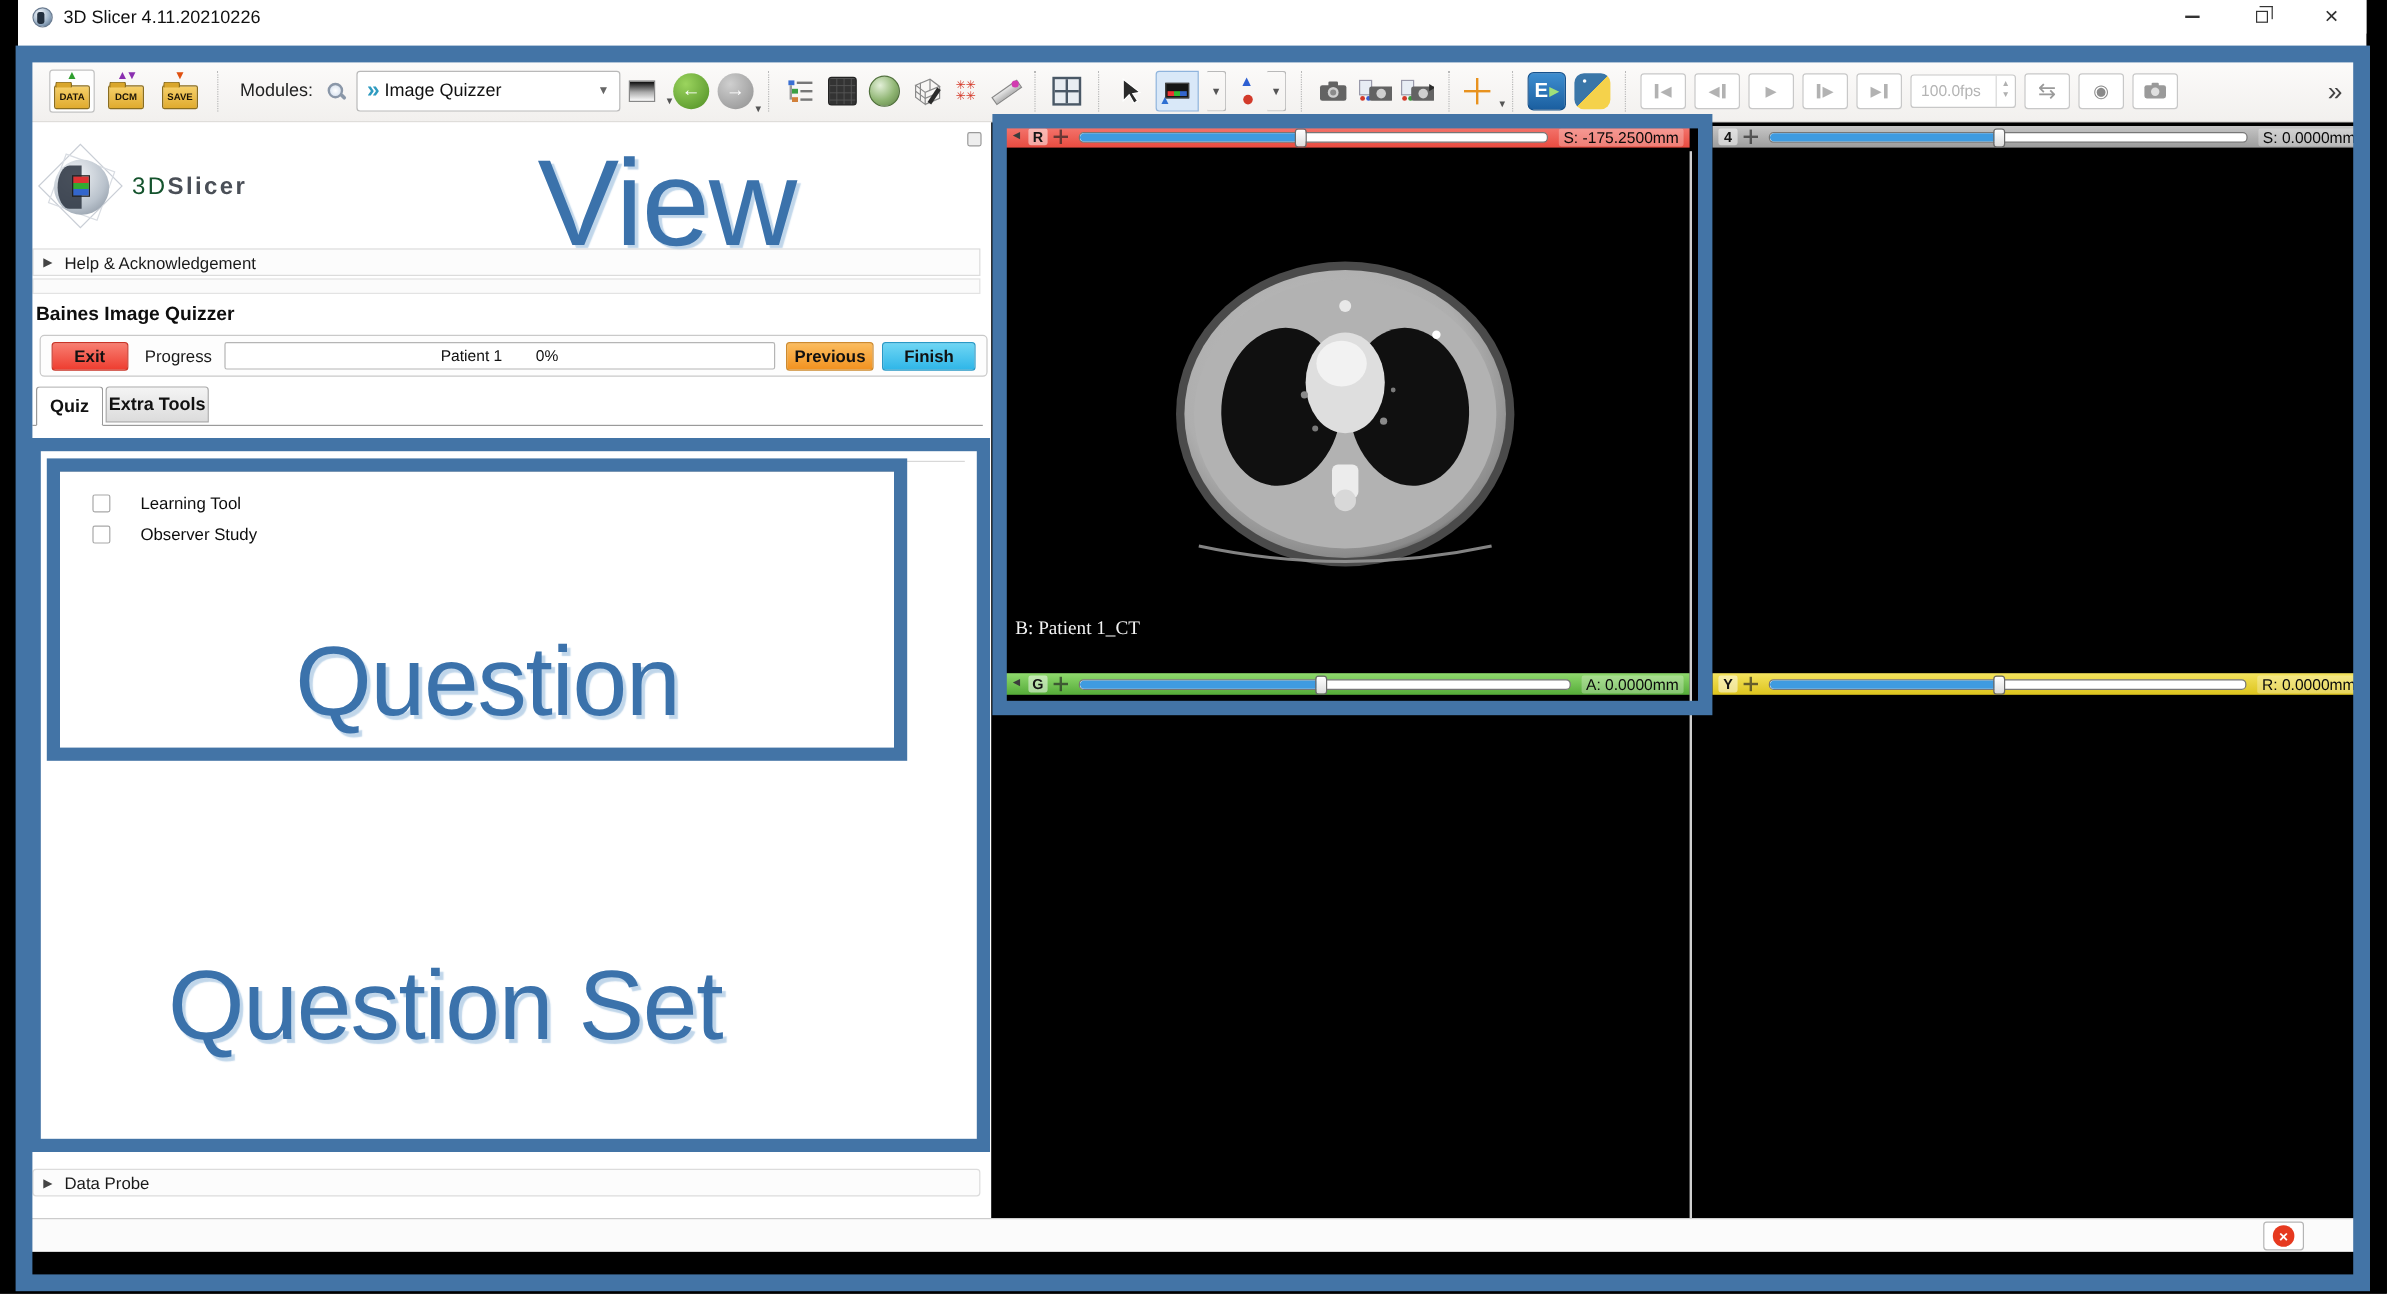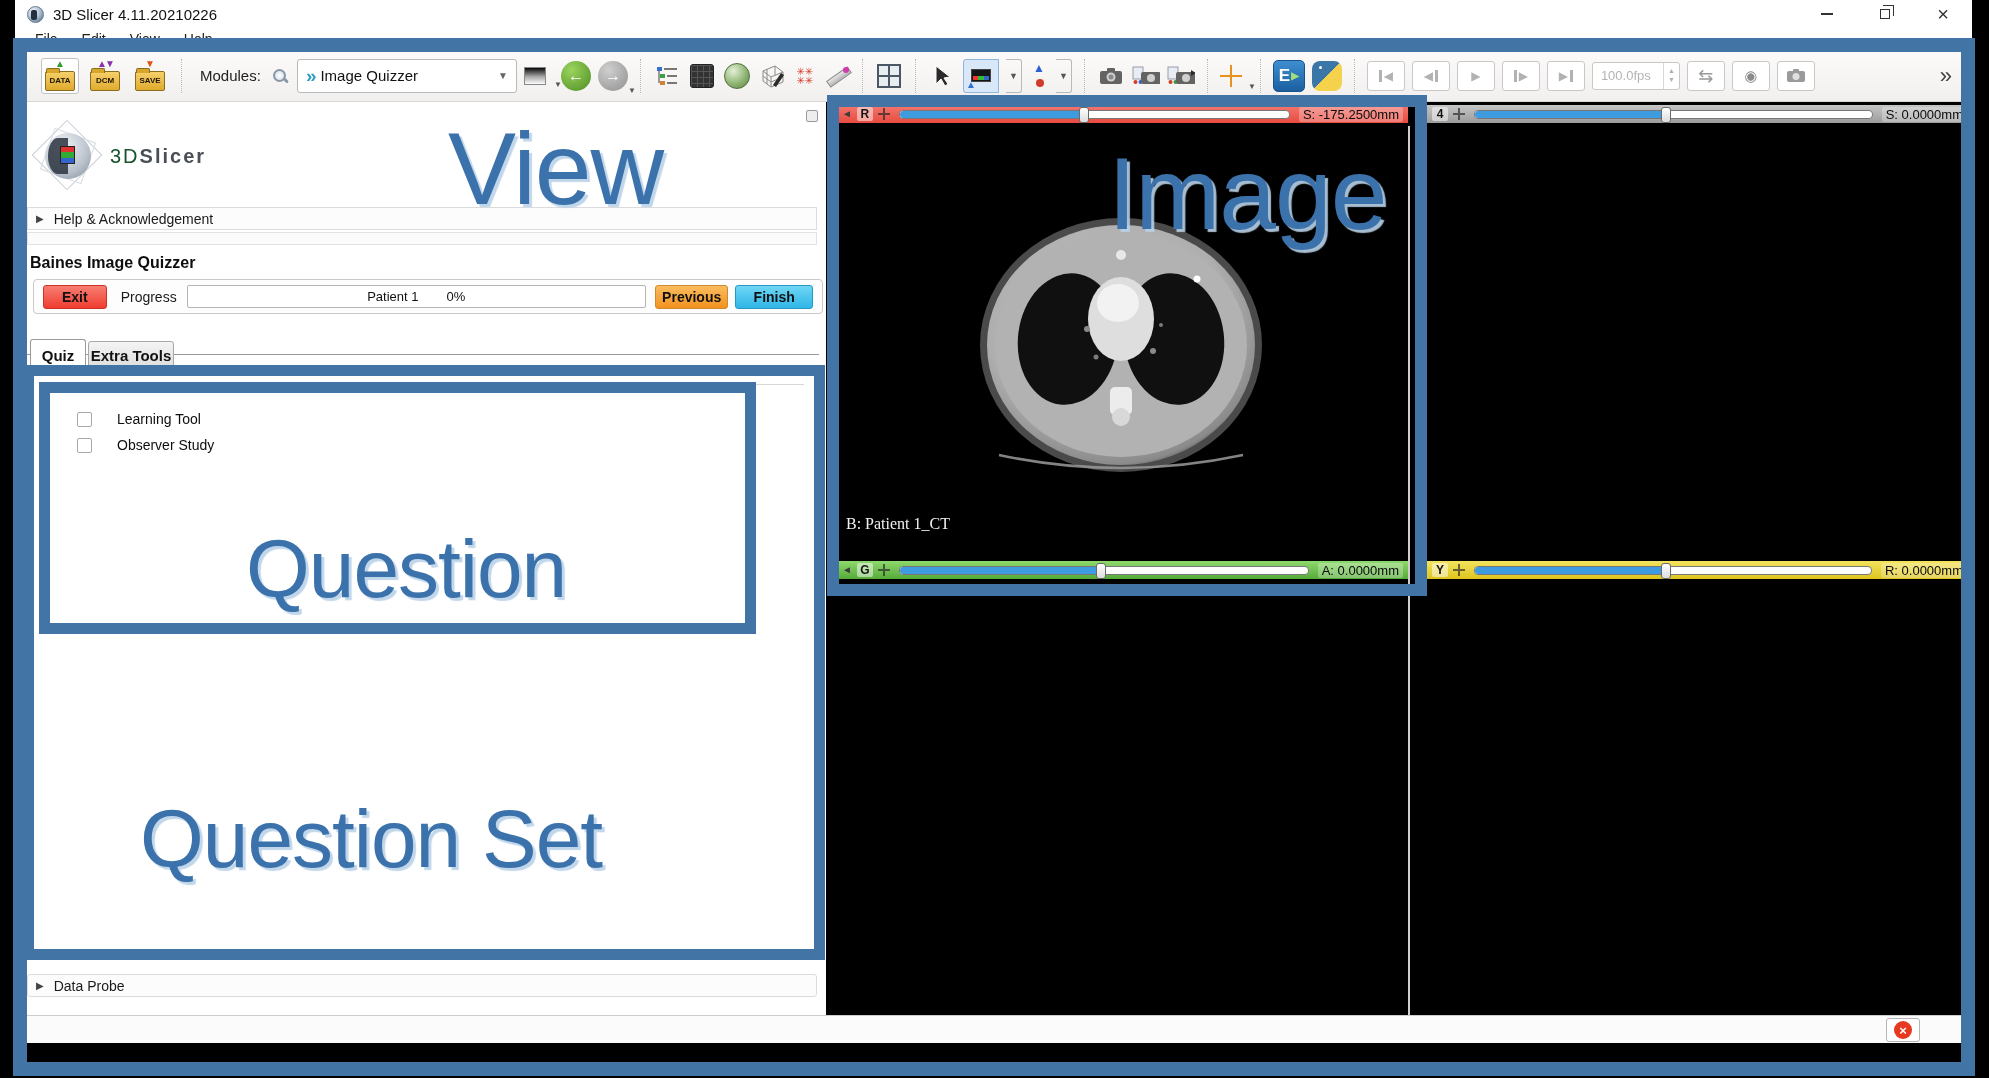--- a/index.html
+++ b/index.html
@@ -111,21 +111,21 @@
   .help-bar { top:105px; }
   .spacer-bar { position:absolute; left:9px; top:130px; width:790px; height:13px; background:#fbfbfb; border:1px solid #e3e3e3; }
   .module-title { position:absolute; left:12px; top:152px; font-size:16px; font-weight:bold; color:#0e0e0e; }
   .controls-frame { position:absolute; left:15px; top:177px; width:790px; height:35px; border:1px solid #c9c9c9; border-radius:4px; background:#fdfdfd; display:flex; align-items:center; padding:0 9px; }
   .btn { height:24px; border-radius:3px; font-size:14px; font-weight:bold; color:#111; display:flex; align-items:center; justify-content:center; }
   .btn-exit { width:64px; background:linear-gradient(#f87f72,#ee3d30); border:1px solid #c93427; }
   .progress-label { font-size:14px; color:#1a1a1a; margin:0 10px 0 14px; }
   .progress-bar { width:462px; height:23px; background:#fff; border:1px solid #b5b5b5; border-radius:2px; display:flex; align-items:center; justify-content:center; gap:28px; font-size:13px; color:#111; }
   .btn-prev { width:74px; background:linear-gradient(#fbbc5e,#f29220); border:1px solid #cd8a2e; margin-left:9px; }
   .btn-finish { width:78px; background:linear-gradient(#6fd6f4,#2fb6e8); border:1px solid #2899c6; margin-left:7px; }
-  .tabs { position:absolute; left:12px; top:237px; display:flex; align-items:center; z-index:2; }
+  .tabs { position:absolute; left:12px; top:220px; display:flex; align-items:flex-start; z-index:2; }
   .tab { font-size:15px; font-weight:bold; color:#111; display:flex; align-items:center; justify-content:center; }
   .tab-active { width:56px; height:33px; background:#fff; border:1px solid #9a9a9a; border-bottom:1px solid #fff; border-radius:3px 3px 0 0; }
   .tab-idle { width:86px; height:30px; background:linear-gradient(#f4f4f4,#dcdcdc); border:1px solid #a8a8a8; border-radius:3px 3px 0 0; margin-left:2px; }
   .tab-pane-line { position:absolute; left:9px; top:252px; width:792px; height:1px; background:#9a9a9a; }
   .quiz-topline { position:absolute; left:24px; top:282px; width:762px; height:1px; background:#d8d8d8; }
   .qset-frame { position:absolute; left:29px; top:290px; width:702px; height:235px; border:1px solid #a8a8a8; background:#fff; }
   .chk-row { position:absolute; left:29px; display:flex; align-items:center; gap:25px; }
   .chk-box { width:15px; height:15px; background:#fff; border:1px solid #a8a8a8; border-radius:2px; }
   .chk-label { font-size:14px; color:#0e0e0e; }
   .dataprobe-bar { top:872px; border-radius:3px; }
@@ -184,26 +184,20 @@
         </span>
       <span class="win-btn">
           <span class="glyph-restore"></span>
         </span>
       <span class="win-btn">
           <span class="glyph-close">×</span>
         </span>
     </div>
   </div>
 
-  <div class="abs menubar">
-    <span class="menu-item">File</span>
-    <span class="menu-item">Edit</span>
-    <span class="menu-item">View</span>
-    <span class="menu-item">Help</span>
-  </div>
 
   <div class="abs toolbar">
     <span class="folder-btn framed">
       <span class="folder-arrow arrow-green">▲</span>
       <span class="folder">
           <span class="folder-label">DATA</span>
         </span>
     </span>
     <span class="folder-btn">
       <span class="folder-arrow arrow-purple">▲▼</span>
@@ -484,17 +478,16 @@
     <span class="errlog-btn">
       <span class="errlog-circle">×</span>
     </span>
   </div>
 
   <div class="anno-rect anno-page"></div>
   <div class="anno-rect anno-qset"></div>
   <div class="anno-rect anno-question"></div>
   <div class="anno-rect anno-image"></div>
   <div class="anno-text t-page">View</div>
-  <div class="anno-text t-image">Image</div>
   <div class="anno-text t-question">Question</div>
   <div class="anno-text t-qset">Question Set</div>
 
 </div>
 
 </body></html>

